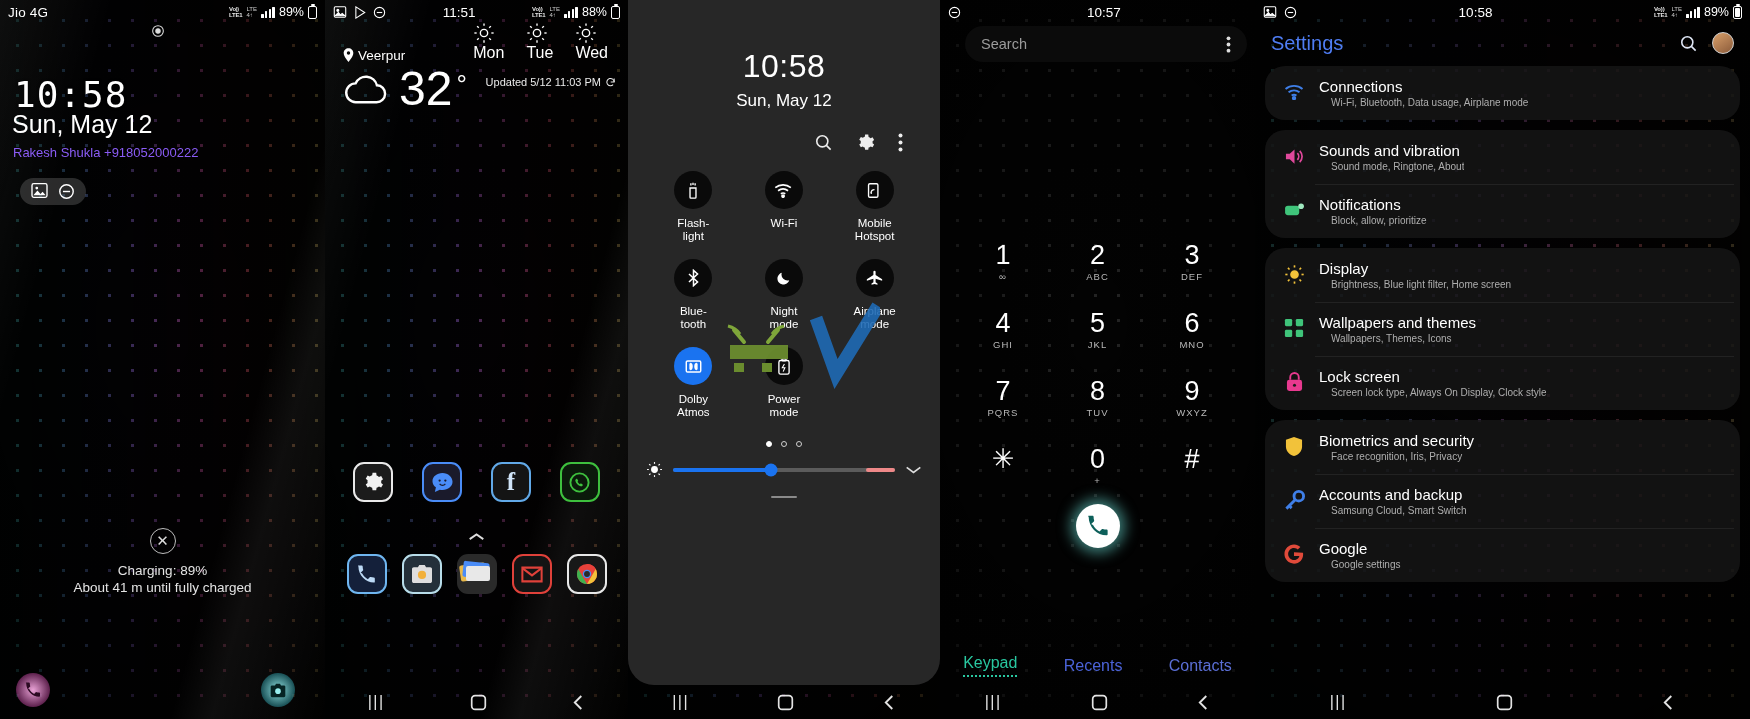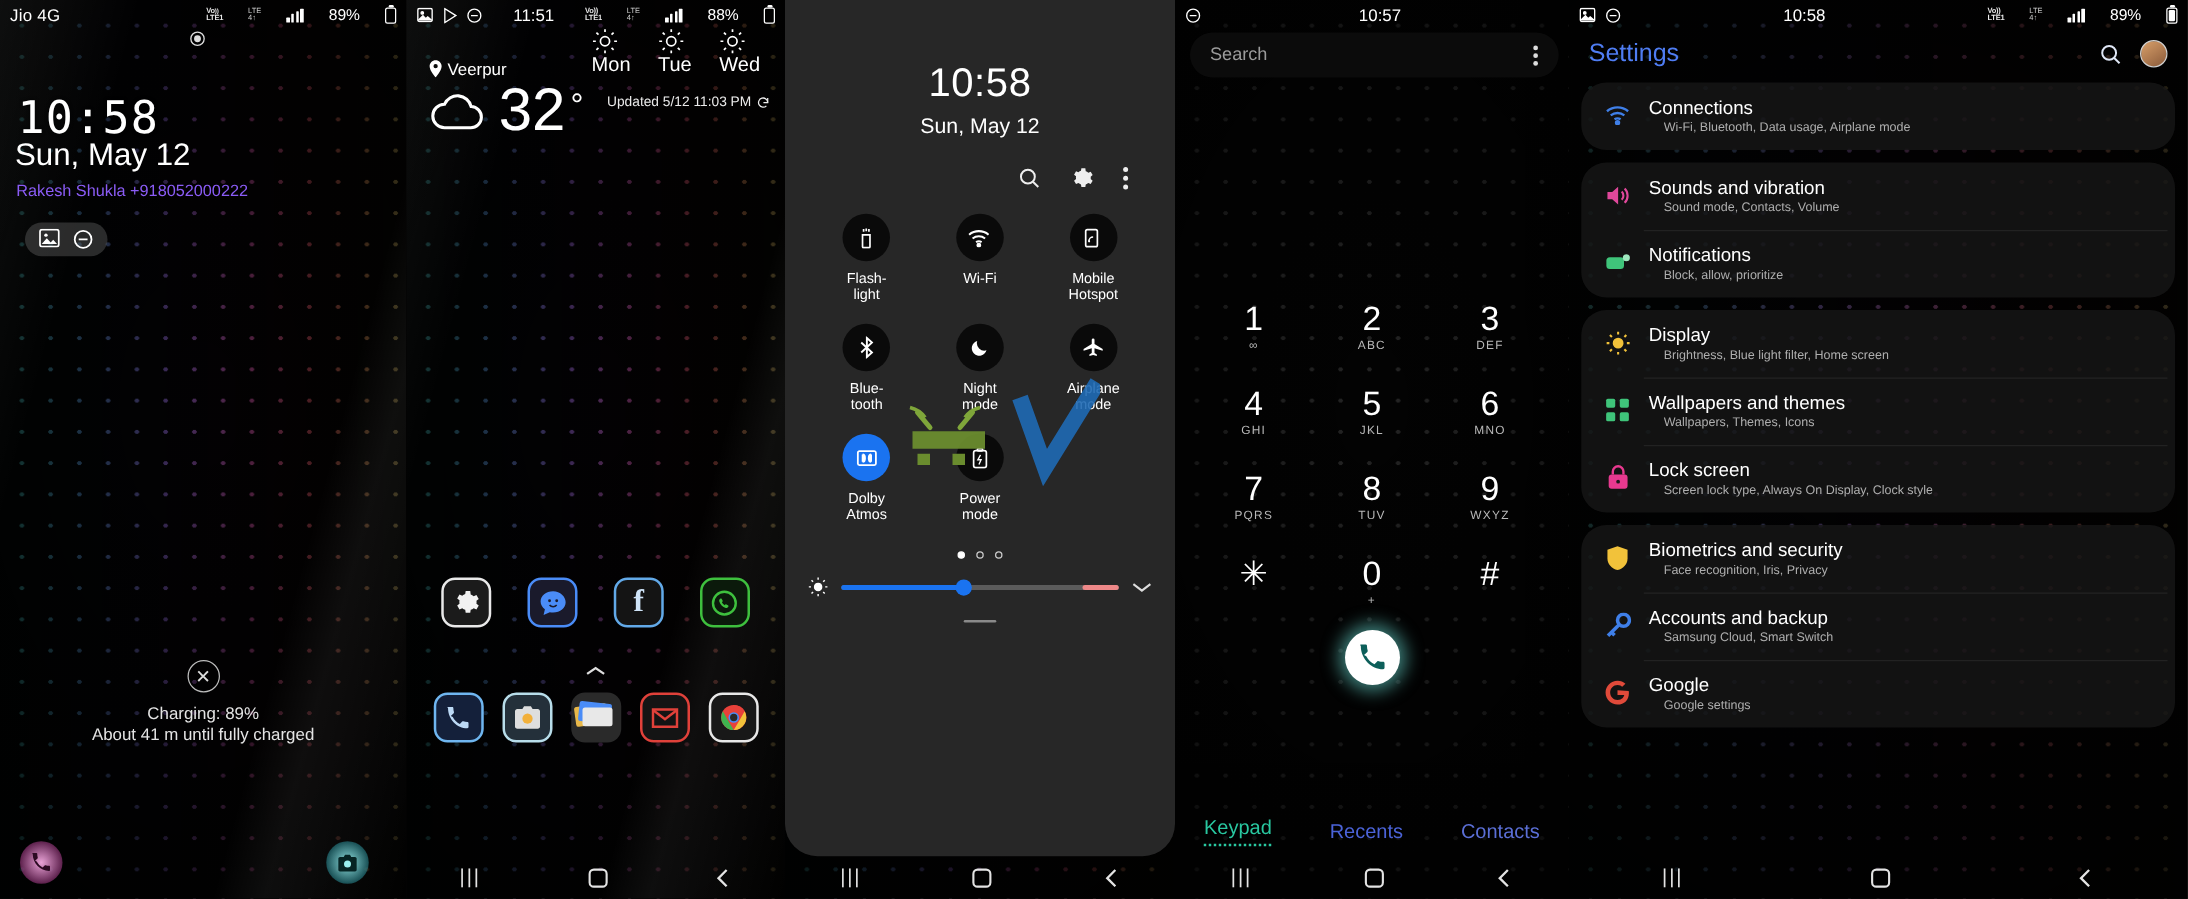--- a/index.html
+++ b/index.html
@@ -51,21 +51,21 @@
     pointer-events:none;
   }
 
   
   .statusbar {
     position:absolute; top:0; left:0; right:0; height: 24px;
     display:flex; align-items:center; justify-content:space-between;
     padding: 0 8px; color:#fff; font-size: 13px; z-index: 30;
   }
   .sb-left { display:flex; align-items:center; gap:7px; }
-  .sb-right { display:flex; align-items:center; gap:20px; }
+  .sb-right { display:flex; align-items:center; gap:4px; }
   .sb-carrier { font-size: 13.5px; letter-spacing:.2px; }
   .sb-time { font-size: 13.5px; }
   .tiny-net { display:flex; flex-direction:column; line-height:6.5px; font-size:6px; letter-spacing:-.2px; color:#e8e8e8; }
   .tiny-net b { font-weight:700; font-size:6px; }
   .lte2 { display:flex; flex-direction:column; line-height:6.5px; font-size:6px; color:#cfcfcf; }
   .bars { display:flex; align-items:flex-end; gap:1.2px; height:11px; }
   .bars i { display:block; width:2.6px; background:#fff; border-radius:.5px; }
   .bars i:nth-child(1){height:4px} .bars i:nth-child(2){height:6.5px}
   .bars i:nth-child(3){height:9px} .bars i:nth-child(4){height:11px}
   .pct { font-size: 12.5px; }
@@ -151,21 +151,21 @@
   .qs-dots i.active { background:#fff; border-color:#fff; }
   .qs-bright { display:flex; align-items:center; gap:10px; padding: 14px 18px 0 18px; }
   .qs-slider { position:relative; flex:1; height:4px; border-radius:2px; background:#5b5b5b; }
   .qs-fill { position:absolute; left:0; top:0; bottom:0; width:44%; background:#1a73f0; border-radius:2px; }
   .qs-knob { position:absolute; left:44%; top:50%; transform:translate(-50%,-50%); width:13px;height:13px;border-radius:50%;background:#1a73f0; }
   .qs-red { position:absolute; right:0; top:0; bottom:0; width:13%; background:#e88; border-radius:2px; }
   .qs-handle { width:26px;height:2px;background:#8a8a8a;border-radius:1px;margin:18px auto 0; }
   .overlay-art { position:absolute; left:92px; top:300px; z-index:25; pointer-events:none; }
 
   
-  .dial-top { position:absolute; top:26px; left:4px; right:0; padding: 0 8px; }
+  .dial-top { position:absolute; top:26px; left:17px; right:0; padding: 0 8px; }
   .search-bar {
     display:flex; align-items:center; justify-content:space-between;
     background:#0b0b0b; border-radius:22px; height:36px; padding: 0 16px;
   }
   .search-ph { color:#9b9b9b; font-size:14.5px; }
   .kebab { color:#d8d8d8; font-size:16px; line-height:14px; letter-spacing:0; }
   .keypad { position:absolute; left:0; right:0; top:240px; padding: 0 28px; }
   .kp-row { display:flex; justify-content:space-between; margin-bottom:26px; }
   .kp-key { width:70px; text-align:center; color:#fff; }
   .kp-num { font-size:27px; font-weight:400; line-height:30px; }
@@ -858,21 +858,21 @@
         <div class="set-item">
           <span class="set-ic">
             <svg width="21" height="19" viewBox="0 0 22 20" fill="#e0489b">
                 <path d="M2 7h4l5-4.5v15L6 13H2z"></path>
                 <path d="M14 6.5a5 5 0 0 1 0 7" fill="none" stroke="#e0489b" stroke-width="1.8"></path>
                 <path d="M16.5 4a8.5 8.5 0 0 1 0 12" fill="none" stroke="#e0489b" stroke-width="1.8"></path>
               </svg>
           </span>
           <span class="set-txt">
             <div class="set-name">Sounds and vibration</div>
-            <div class="set-sub">Sound mode, Contacts, Volume</div>
+            <div class="set-sub">Sound mode, Ringtone, About</div>
           </span>
         </div>
         <div class="set-item">
           <span class="set-ic">
             <svg width="21" height="16" viewBox="0 0 22 17" fill="#3fc47a">
                 <rect x="1" y="4" width="15" height="10" rx="3"></rect>
                 <circle cx="18" cy="4.5" r="3" fill="#9fe8bf"></circle>
               </svg>
           </span>
           <span class="set-txt">

